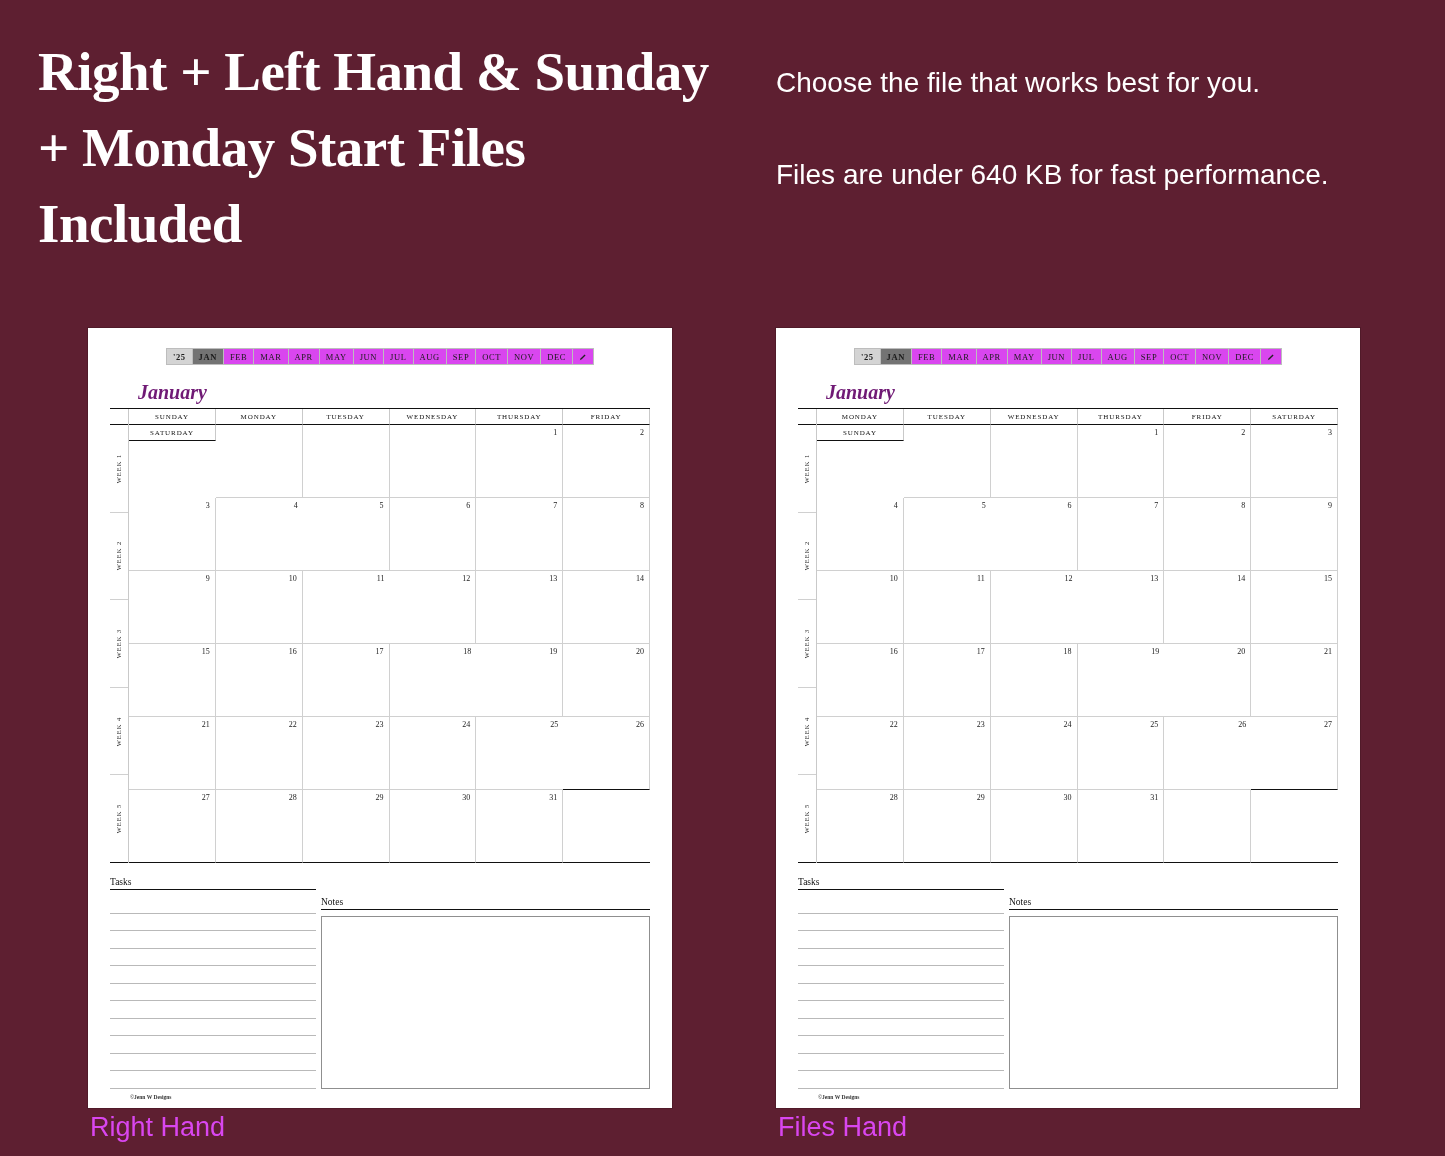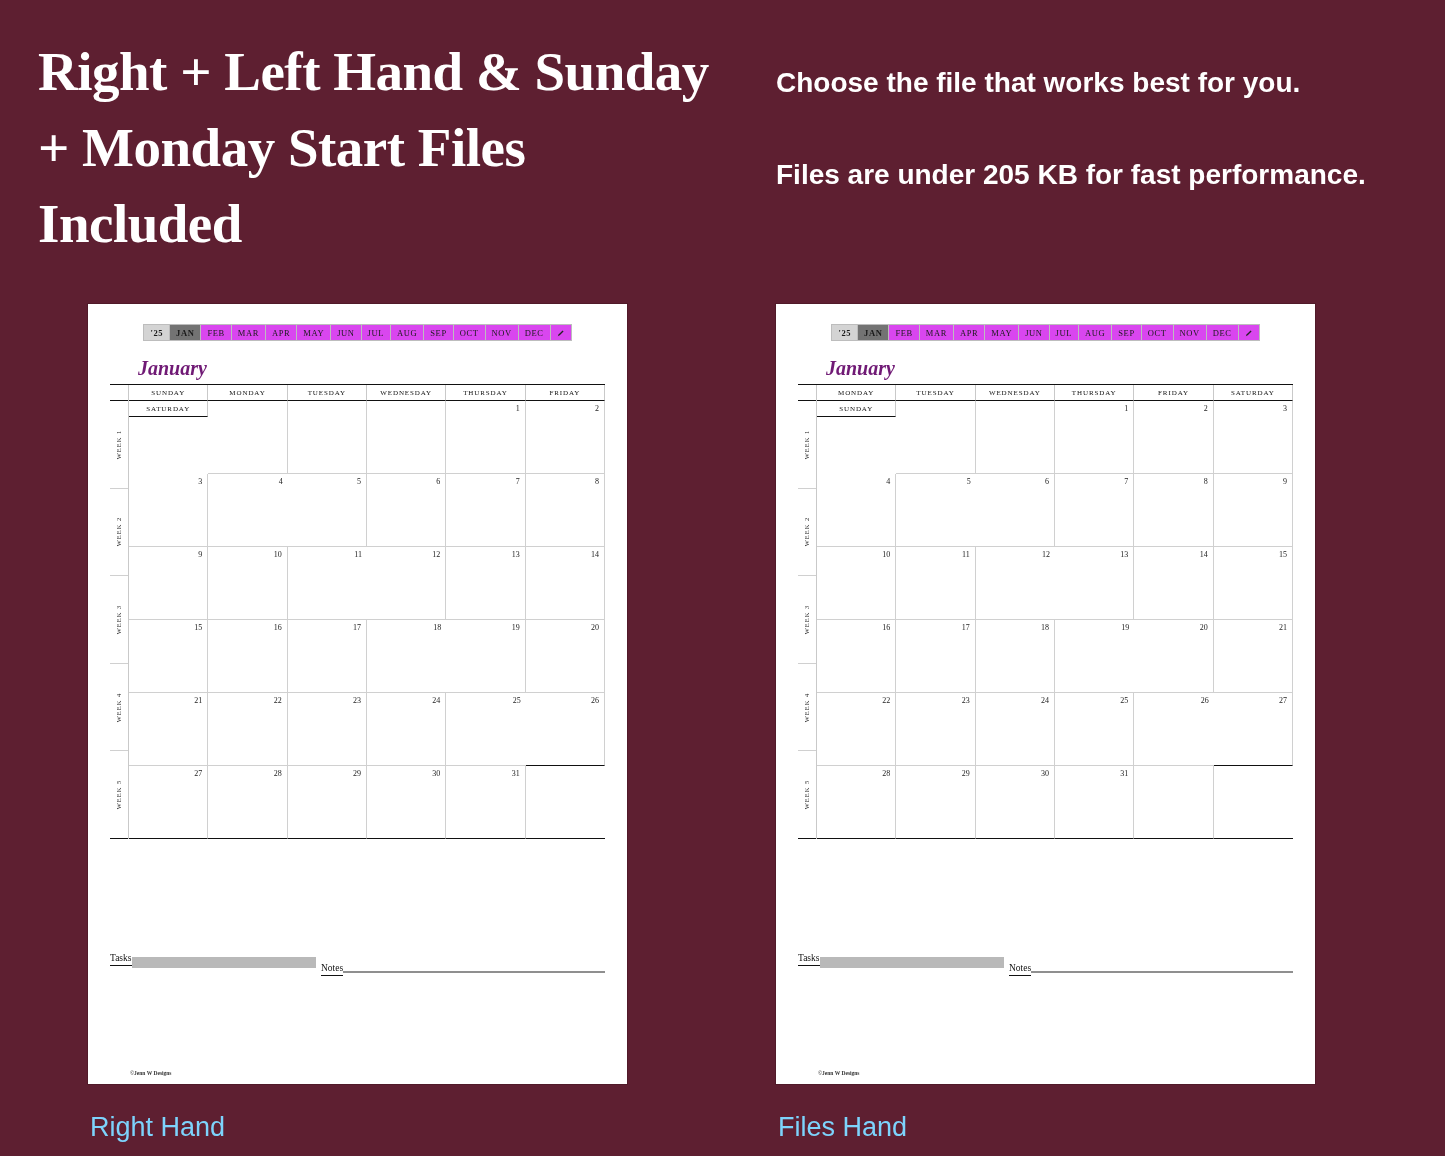--- a/index.html
+++ b/index.html
@@ -31,29 +31,28 @@
     left: 776px;
     top: 66px;
     width: 640px;
     color: #ffffff;
     font-family: "Liberation Sans", sans-serif;
     font-size: 28px;
     line-height: 1.2;
   }
   .side-copy p {
     margin: 0 0 58px 0;
-    font-weight: bold;
   }
 
   
   .page {
     position: absolute;
     background: #ffffff;
-    top: 304px;
-    width: 539px;
+    top: 328px;
+    width: 584px;
     height: 780px;
     box-shadow: 0 0 0 1px rgba(0,0,0,0.15);
   }
   .page.left-card { left: 88px; }
   .page.right-card { left: 776px; }
 
   .page-inner {
     position: absolute;
     left: 0; right: 0; top: 0; bottom: 0;
     padding: 20px 22px 8px 22px;
@@ -179,21 +178,21 @@
 
   
   .bottom {
     display: flex;
     margin-top: 14px;
     flex: 1;
     gap: 5px;
   }
   .tasks-box, .notes-box {
     display: flex;
-    align-items: center;
+    flex-direction: column;
   }
   .tasks-box { width: 206px; }
   .notes-box { flex: 1; margin-top: 20px; }
   .box-label {
     font-family: "Liberation Serif", serif;
     font-size: 9.5px;
     color: #111;
     padding-bottom: 2px;
     border-bottom: 1.5px solid #111;
   }
@@ -216,36 +215,36 @@
     font-family: "Liberation Serif", serif;
     font-size: 5.5px;
     font-weight: bold;
     color: #333;
     padding-top: 5px;
     padding-left: 20px;
   }
 
   .card-caption {
     position: absolute;
-    color: #7dd3fc;
+    color: #d946ef;
     font-family: "Liberation Sans", sans-serif;
     font-size: 27px;
     top: 1112px;
   }
   .card-caption.cap-left { left: 90px; }
   .card-caption.cap-right { left: 778px; }
 </style>
 </head>
 <body>
 
 <div class="headline">Right + Left Hand  &amp; Sunday + Monday Start Files Included</div>
 
 <div class="side-copy">
   <p>Choose the file that works best for you.</p>
-  <p>Files are under 205 KB for fast performance.</p>
+  <p>Files are under 640 KB for fast performance.</p>
 </div>
 
 <div class="page left-card">
   <div class="page-inner">
     <div class="month-strip">
         <div class="mtab year">'25</div>
         <div class="mtab active">JAN</div>
         <div class="mtab">FEB</div>
         <div class="mtab">MAR</div>
         <div class="mtab">APR</div>

